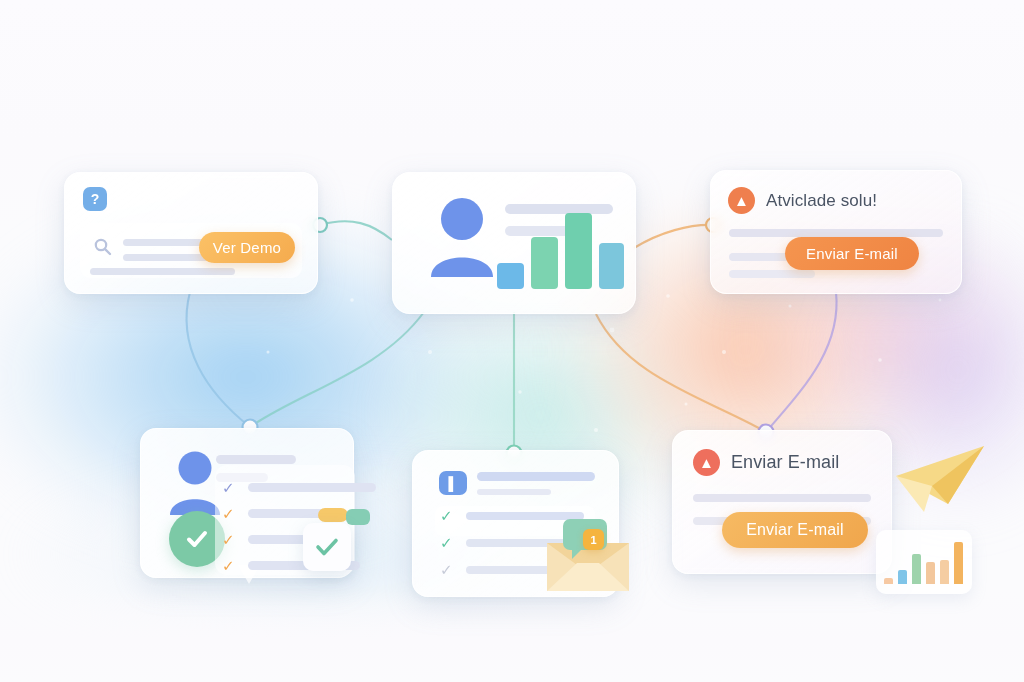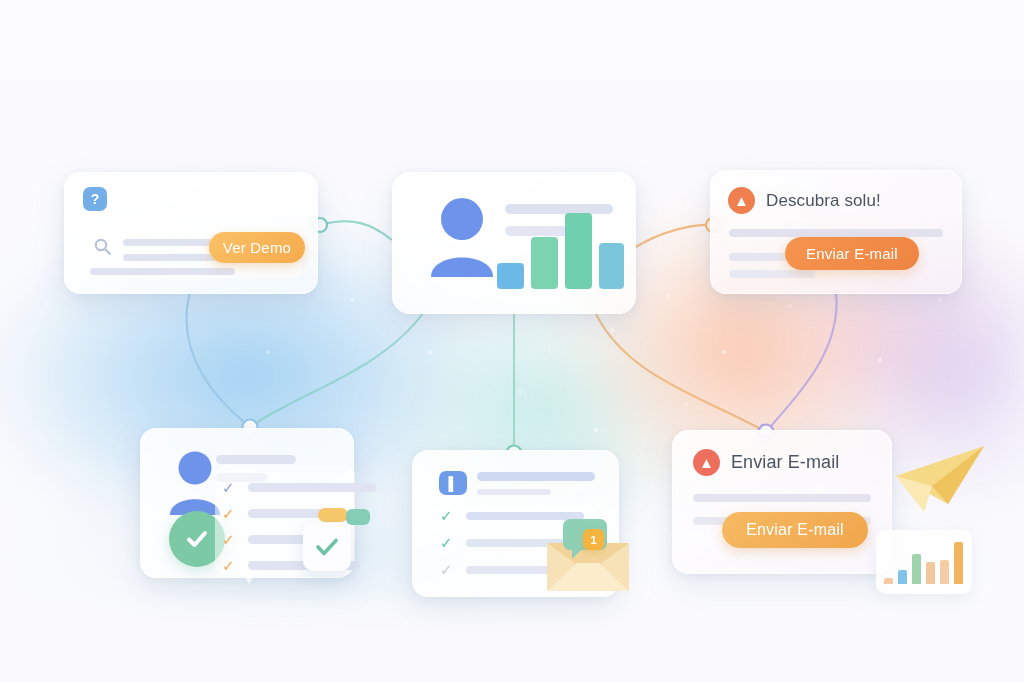--- a/index.html
+++ b/index.html
@@ -100,21 +100,21 @@
   .panel{border-radius:11px;background:rgba(255,255,255,.62);}
 
   
   #card-discover{left:64px;top:172px;width:252px;height:120px;}
   #card-discover .card-title{position:absolute;left:18px;top:14px;}
   #card-discover .panel{position:absolute;left:15px;top:50px;width:222px;height:55px;}
   #disc-search{position:absolute;left:28px;top:64px;}
   #disc-l1{position:absolute;left:58px;top:66px;width:105px;height:7px;}
   #disc-l2{position:absolute;left:58px;top:81px;width:105px;height:7px;}
   #disc-l3{position:absolute;left:25px;top:95px;width:145px;height:7px;}
-  #btn-ver-demo{position:absolute;left:209px;top:232px;width:96px;height:31px;
+  #btn-ver-demo{position:absolute;left:199px;top:232px;width:96px;height:31px;
     background:linear-gradient(135deg,#fbc166,#f5ab4e);}
 
   
   #card-profile{left:392px;top:172px;width:242px;height:140px;border-radius:18px;}
   #prof-avatar{position:absolute;left:36px;top:24px;}
   #prof-l1{position:absolute;left:112px;top:31px;width:108px;height:10px;background:#dde1ef;}
   #prof-l2{position:absolute;left:112px;top:53px;width:68px;height:10px;background:#e3e6f2;}
   .bar{position:absolute;border-radius:4px;}
 
   
@@ -256,21 +256,21 @@
     <div class="skel" id="prof-l2"></div>
     <div class="bar" style="left:104px;top:90px;width:27px;height:26px;background:#6cb9e8;"></div>
     <div class="bar" style="left:138px;top:64px;width:27px;height:52px;background:#7cd3b0;"></div>
     <div class="bar" style="left:172px;top:40px;width:27px;height:76px;background:#6fcfae;"></div>
     <div class="bar" style="left:206px;top:70px;width:25px;height:46px;background:#7cc6dc;"></div>
   </div>
 
   <div class="card glass" id="card-activity" style="background:linear-gradient(145deg,rgba(255,255,255,.82),rgba(250,244,250,.68));">
     <div class="card-title">
       <span class="round-icon" style="background:#ef7f4e;">▲</span>
-      <span>Descubra solu!</span>
+      <span>Atviclade solu!</span>
     </div>
     <div class="skel" id="act-l1"></div>
     <div class="skel" id="act-l2"></div>
     <div class="skel" id="act-l3"></div>
   </div>
   <div class="btn" id="btn-activity-email">Enviar E-mail</div>
 
   <div class="card glass" id="card-checklist">
     <svg id="cl-avatar" width="52" height="66" viewBox="0 0 52 66">
       <circle cx="26" cy="17" r="16.5" fill="#6e93ea"></circle>

